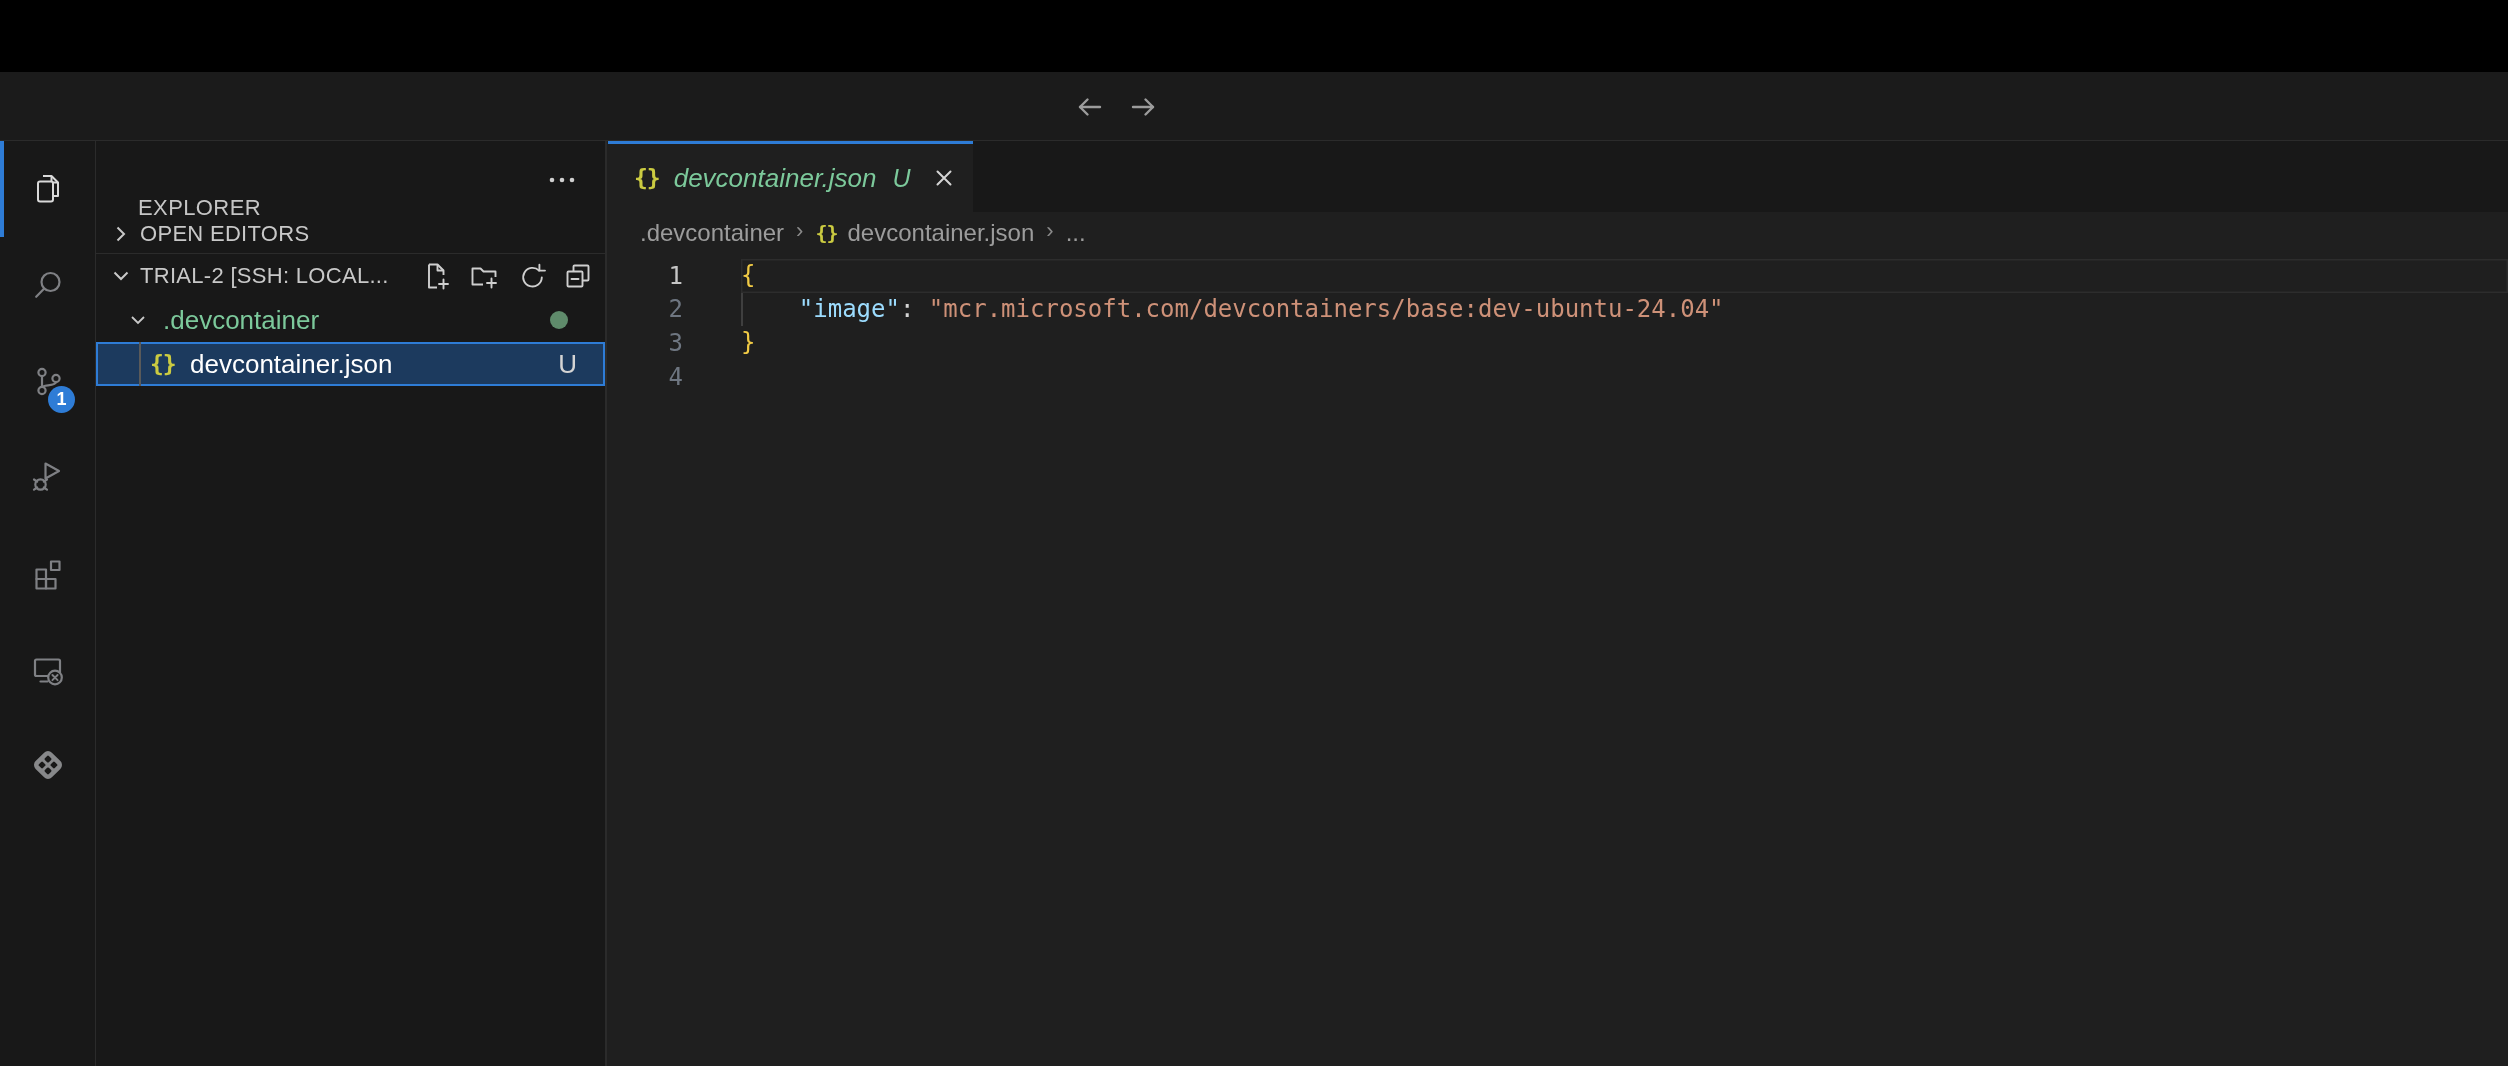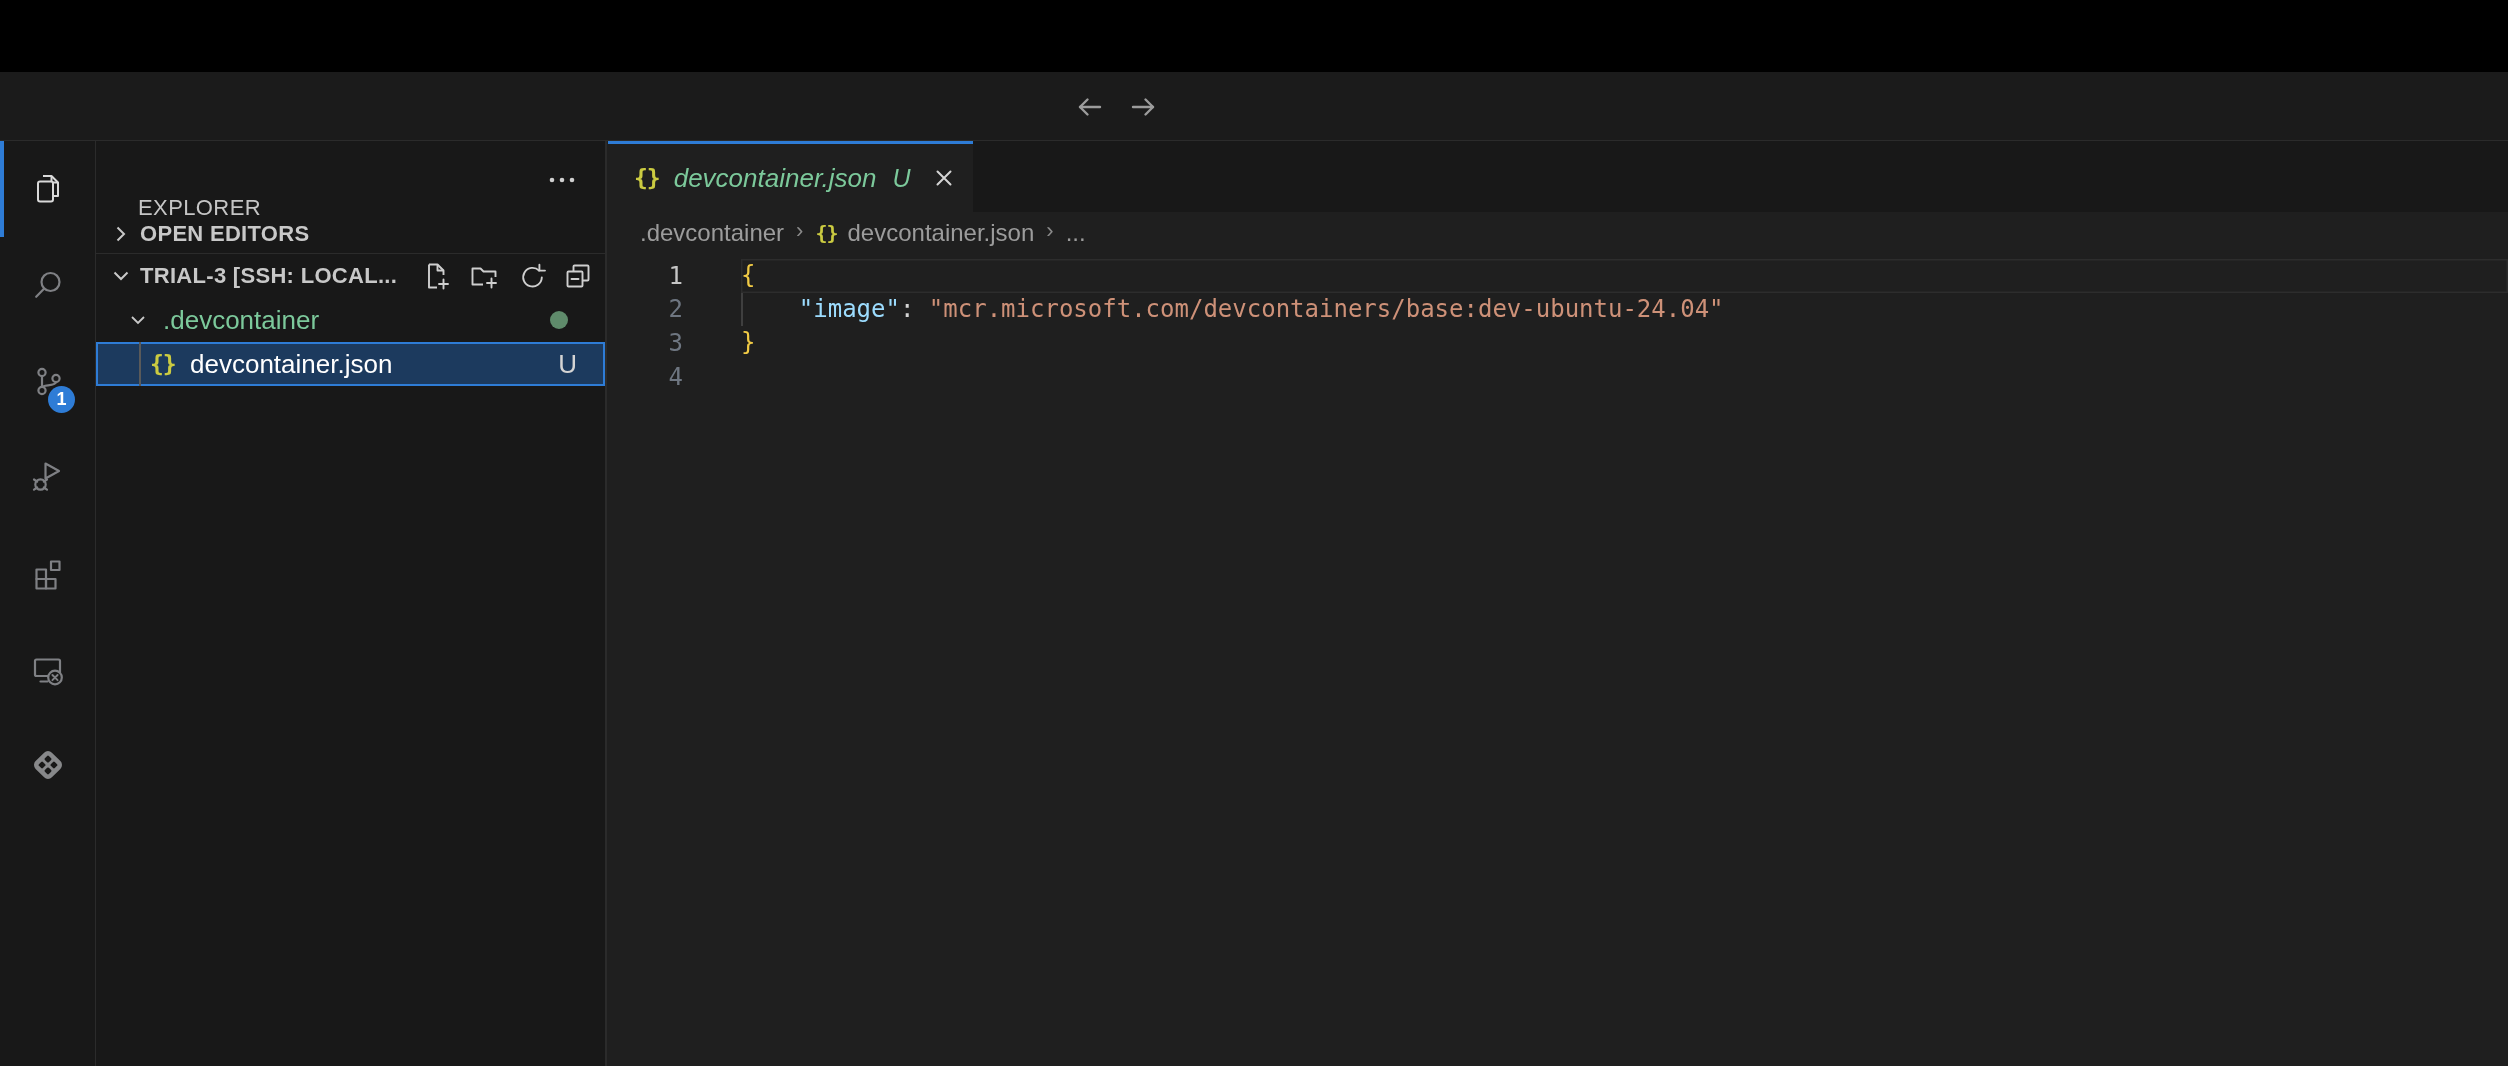--- a/index.html
+++ b/index.html
@@ -32,21 +32,21 @@
 
   
   #sidebar { left:96px; top:141px; width:511px; height:925px; background:#181818;
              border-right:2px solid #2b2b2b; color:#cccccc; }
   #sidebar-header { position:relative; height:74px; }
   #sidebar-title { position:absolute; left:42px; top:26px; font-size:22px; letter-spacing:0.4px;
                    color:#c5c5c5;margin-top:28px; }
   #sidebar-more { position:absolute; right:28px; top:24px; width:30px; height:30px;
                   display:flex; align-items:center; justify-content:center; }
   .section-row { position:relative; height:38px; display:flex; align-items:center; }
-  .section-label { font-size:22px; font-weight:bold; letter-spacing:0.3px; color:#c8c8c8;
+  .section-label { font-size:22px; font-weight:normal; letter-spacing:0.3px; color:#c8c8c8;
                    white-space:nowrap; }
   .sec-chevron { width:26px; height:26px; margin:0 6px 0 12px; flex:0 0 auto; }
   #workspace-row { height:44px; }
   #divider { height:1px; background:#2b2b2b; }
   #ws-actions { position:absolute; right:12px; top:7px; display:flex; gap:17px; }
   .ws-action { width:30px; height:30px; }
 
   .tree-row { position:relative; height:44px; display:flex; align-items:center;
               font-size:26px; white-space:nowrap; }
   #row-folder .tree-label { color:#7cc99b; }
@@ -237,21 +237,21 @@
   </div>
 
   <div id="divider"></div>
 
   <div class="section-row" id="workspace-row">
     <span class="sec-chevron">
       <svg width="26" height="26" viewBox="0 0 26 26" fill="none" stroke="#c8c8c8" stroke-width="2">
         <path d="M6.5 9.5 13 16l6.5-6.5"></path>
       </svg>
     </span>
-    <span class="section-label">TRIAL-3 [SSH: LOCAL...</span>
+    <span class="section-label">TRIAL-2 [SSH: LOCAL...</span>
     <div id="ws-actions">
       <span class="ws-action">
         <svg width="30" height="30" viewBox="0 0 30 30" fill="none" stroke="#cfcfcf" stroke-width="1.9" stroke-linejoin="round">
           <path d="M7 3.5h8.5l6 6V14"></path>
           <path d="M15.5 3.5v6h6"></path>
           <path d="M7 3.5v23h8"></path>
           <path d="M21.5 18.5v9M17 23h9" stroke-linecap="round"></path>
         </svg>
       </span>
       <span class="ws-action">

